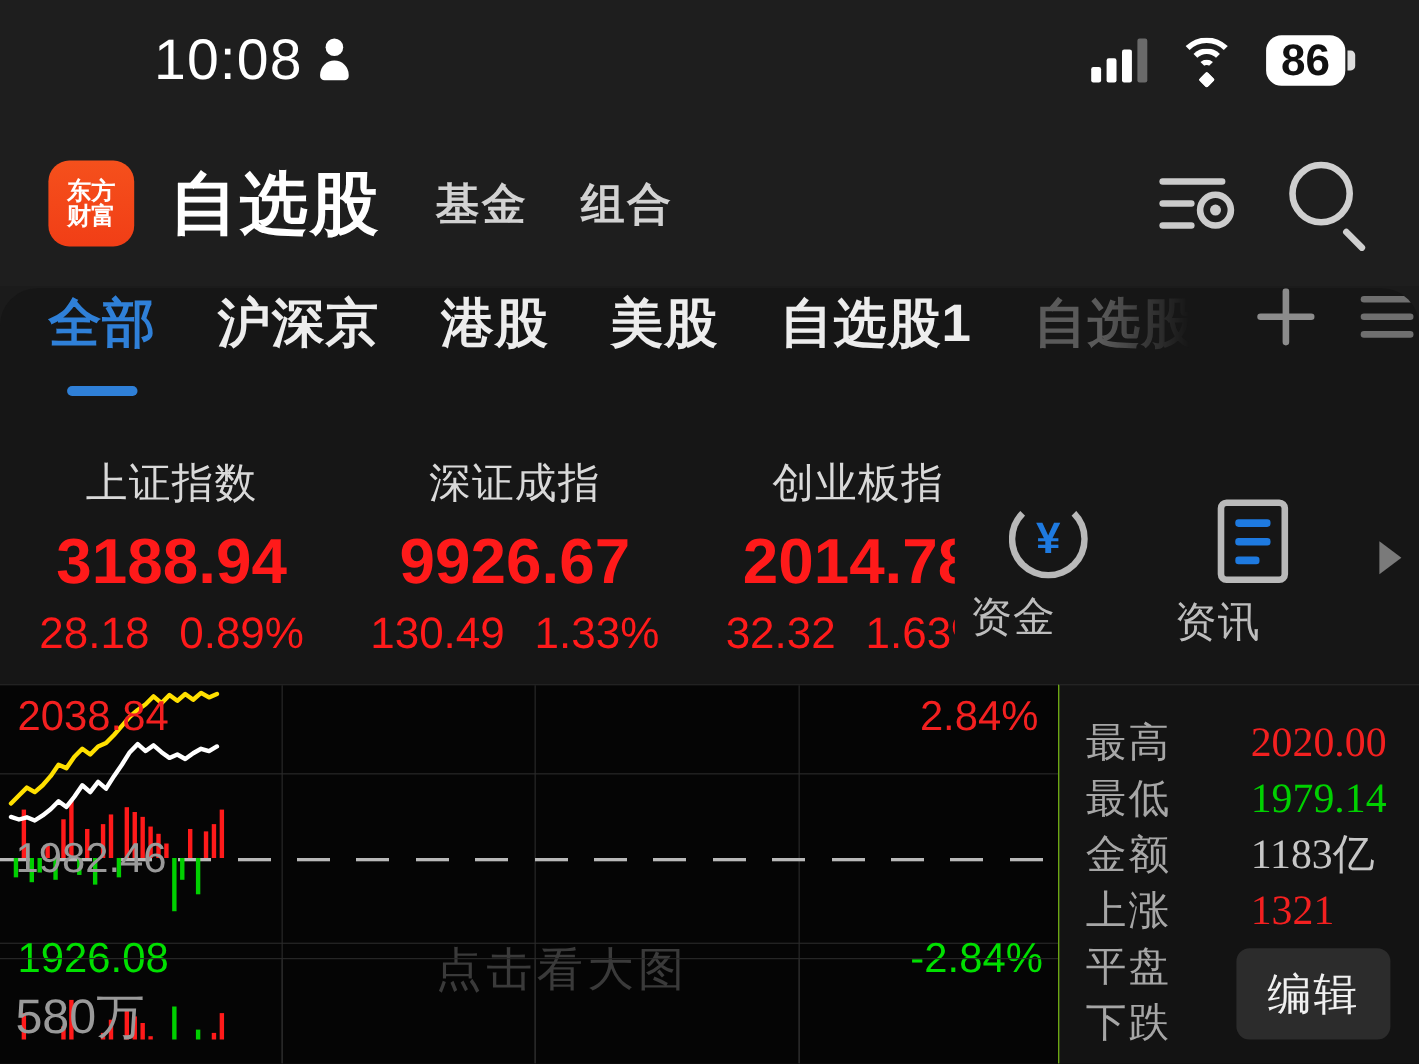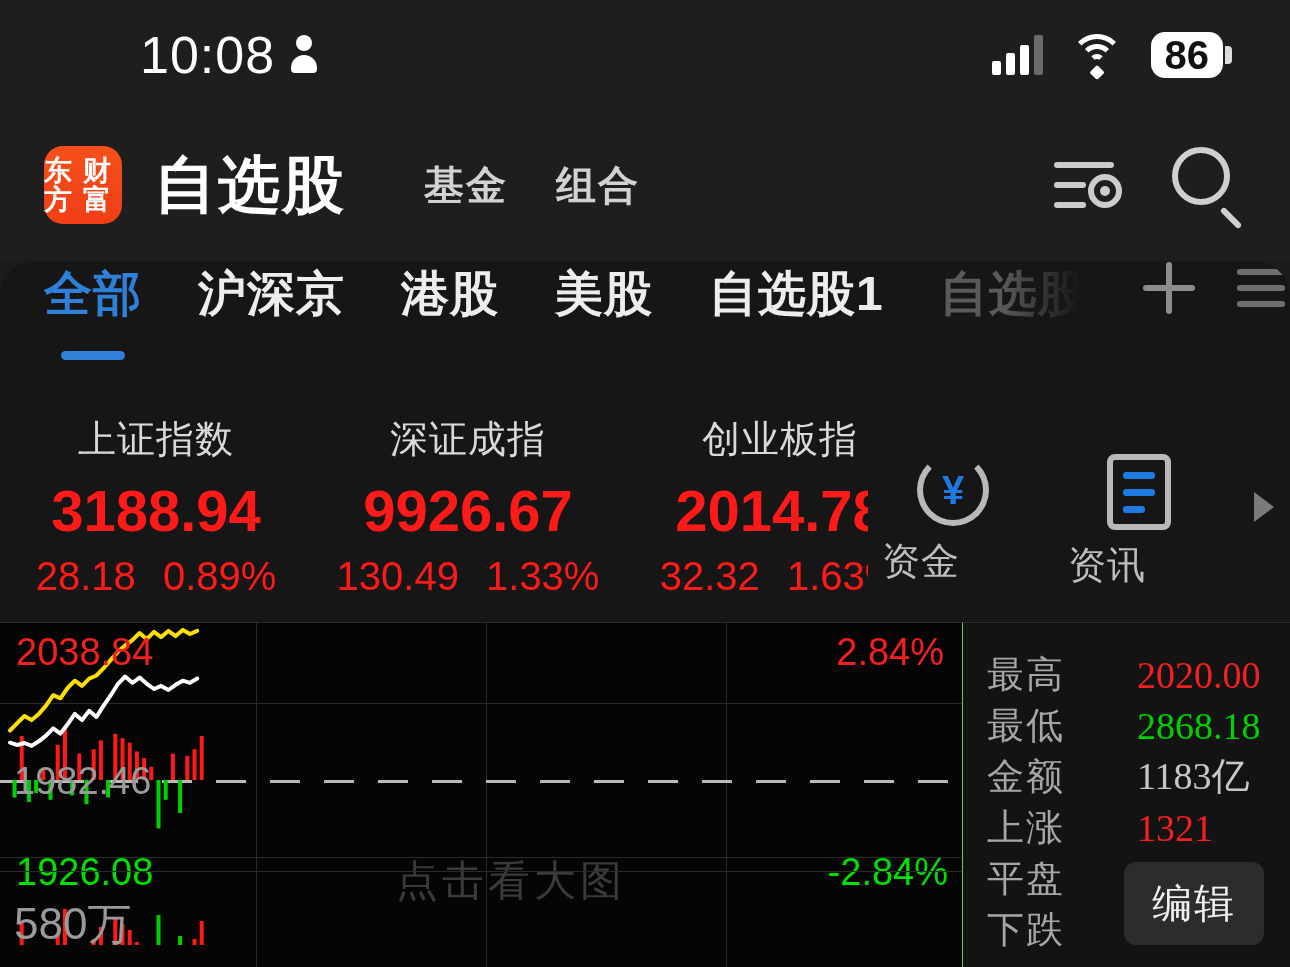--- a/index.html
+++ b/index.html
@@ -41,26 +41,26 @@
   .battery .nub{ width:7px; height:18px; background:#fff; border-radius:0 4px 4px 0; margin-left:2px; opacity:.85; }
 
   
   .appbar{
     height:150px; background:#1e1e1e;
     display:flex; align-items:center; padding:0 42px 0 44px;
   }
   .logo{
     width:78px; height:78px; border-radius:19px;
     background:linear-gradient(180deg,#f5501c,#f13e16);
-    display:flex; flex-direction:row; align-items:center; justify-content:center;
-    color:#fff; font-size:28px; line-height:1.05; font-weight:700; letter-spacing:0px;
+    display:flex; flex-direction:column; align-items:center; justify-content:center;
+    color:#fff; font-size:22px; line-height:1.05; font-weight:700; letter-spacing:0px;
     flex:none;
   }
   .title{ color:#fff; font-size:62px; font-weight:700; margin-left:32px; letter-spacing:2px; }
-  .navlinks{ display:flex; gap:48px; margin-left:78px; }
+  .navlinks{ display:flex; gap:48px; margin-left:50px; }
   .navlink{ color:#d2d2d2; font-size:40px; font-weight:600; letter-spacing:2px; }
   .appbar-spacer{ flex:1; }
   .appbar-icons{ display:flex; align-items:center; gap:52px; }
   .filter-icon{ width:66px; height:54px; position:relative; }
   .filter-icon i{ position:absolute; left:0; height:6px; background:#ccc; border-radius:3px; }
   .filter-icon i:nth-child(1){ top:4px; width:60px; }
   .filter-icon i:nth-child(2){ top:24px; width:32px; }
   .filter-icon i:nth-child(3){ top:44px; width:32px; }
   .gear{ position:absolute; right:-2px; top:16px; width:34px; height:34px; border:6px solid #ccc; border-radius:50%; }
   .gear::after{ content:""; position:absolute; left:6px; top:6px; width:10px; height:10px; background:#ccc; border-radius:50%; }
@@ -362,21 +362,21 @@
         </div>
       </div>
 
       <div class="stats">
         <div class="strow">
           <div class="stkey">最高</div>
           <div class="stval red">2020.00</div>
         </div>
         <div class="strow">
           <div class="stkey">最低</div>
-          <div class="stval green">2868.18</div>
+          <div class="stval green">1979.14</div>
         </div>
         <div class="strow">
           <div class="stkey">金额</div>
           <div class="stval gray">1183亿</div>
         </div>
         <div class="strow">
           <div class="stkey">上涨</div>
           <div class="stval red">1321</div>
         </div>
         <div class="strow">

